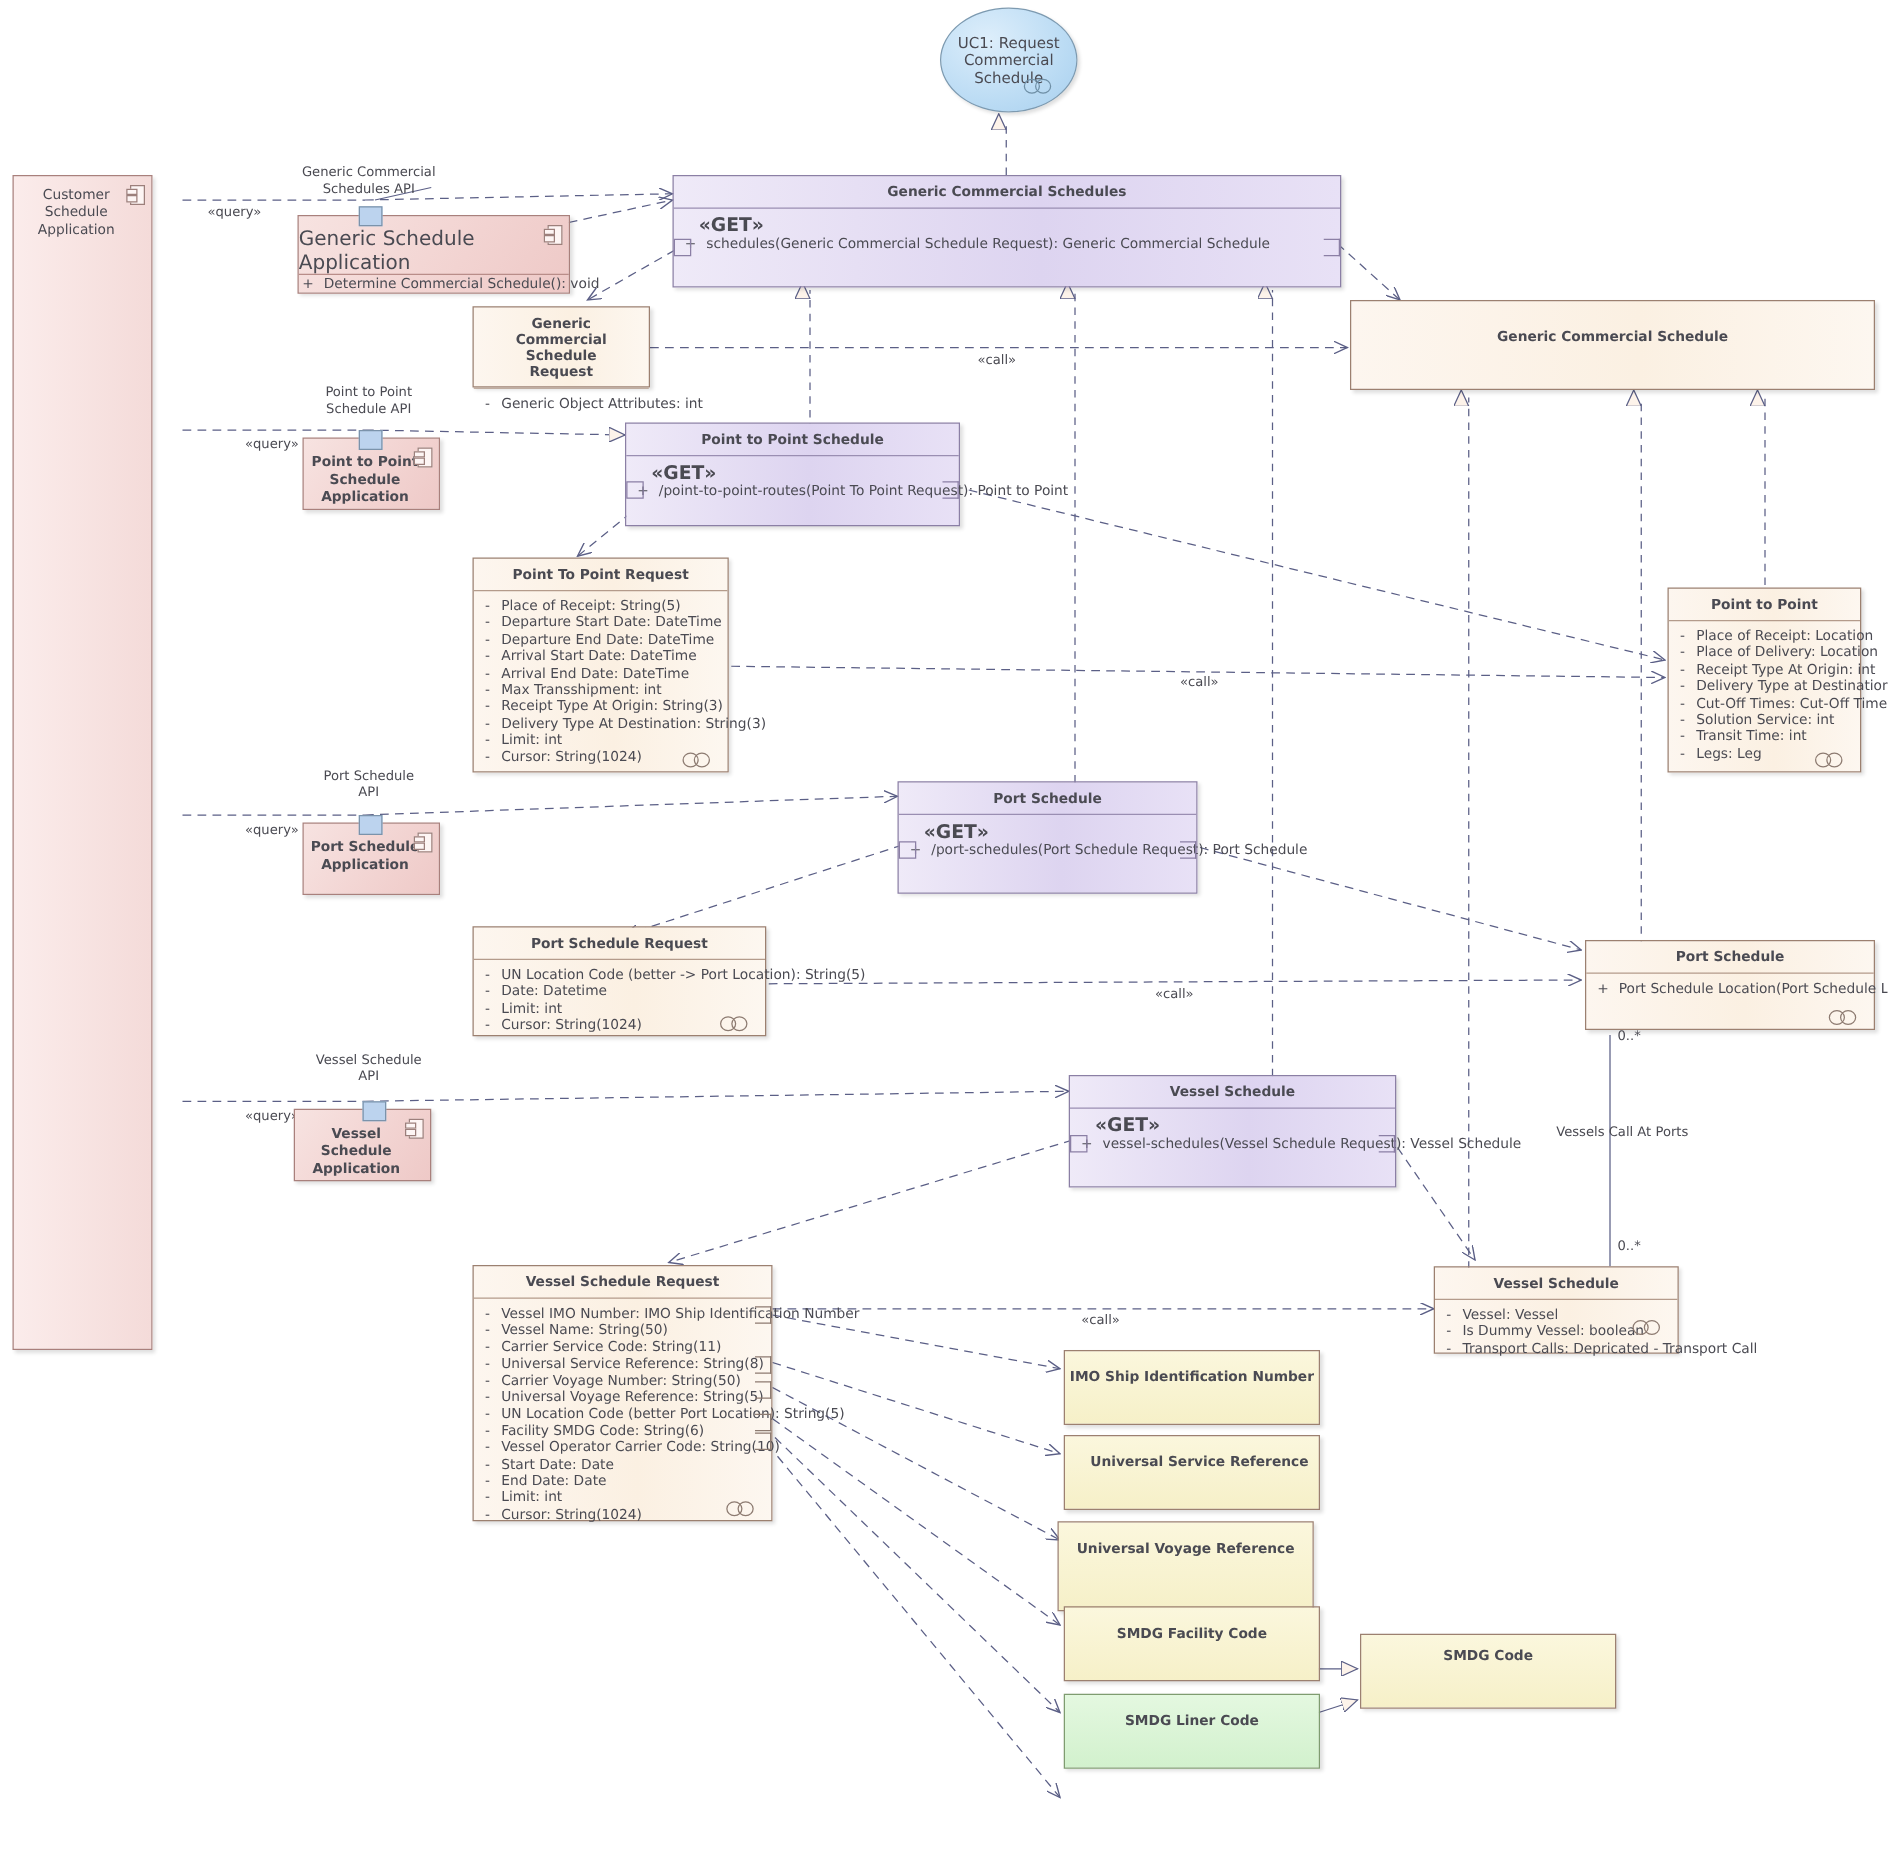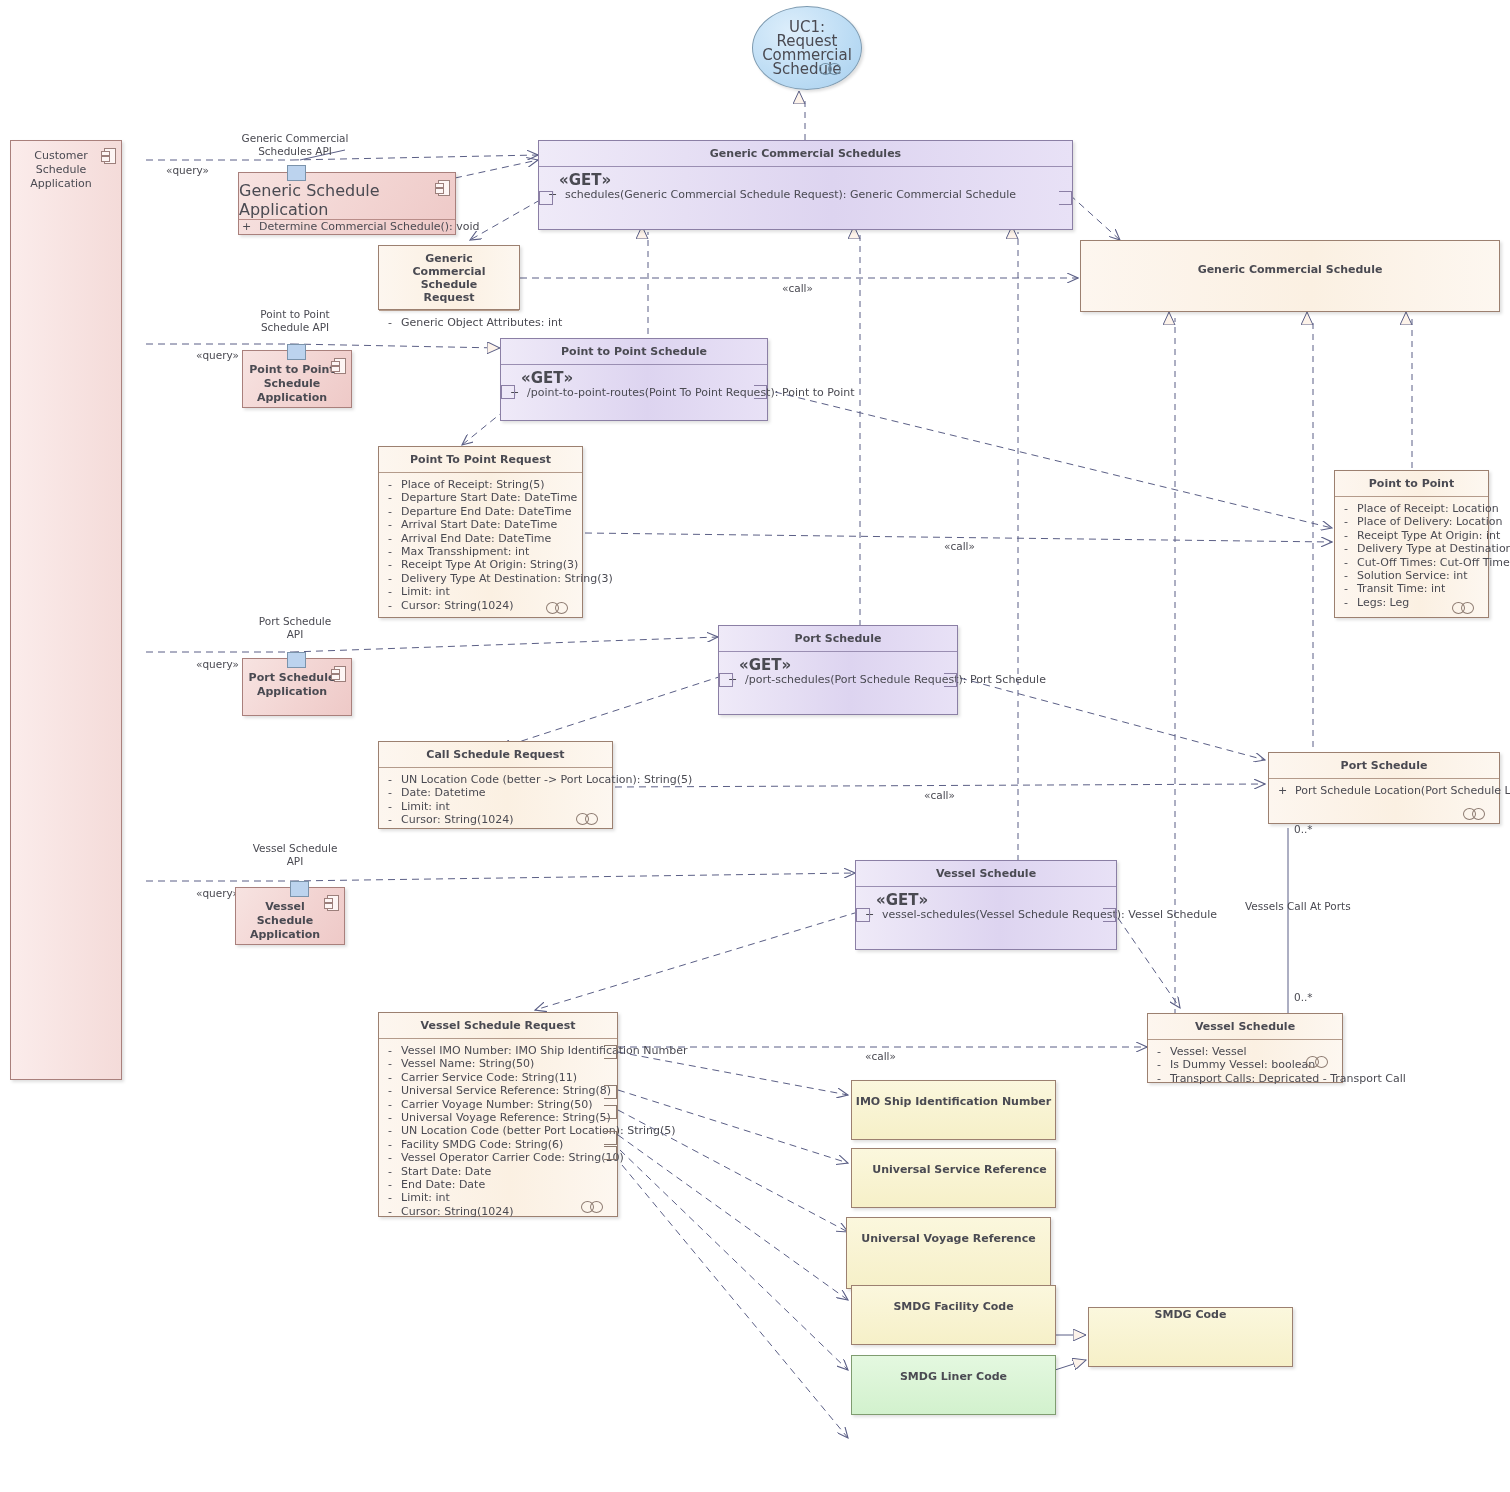--- a/index.html
+++ b/index.html
@@ -59,21 +59,21 @@
   .port-sq{position:absolute;width:17px;height:14px;background:#bcd3ee;border:1px solid #7b93ab;}
 
   
   .notch{position:absolute;width:12px;height:12px;border:1px solid #8b7fa5;border-left:none;background:transparent;}
 
   
   .usecase{position:absolute;border-radius:50%;
            background:radial-gradient(ellipse at 35% 30%,#ddeefb 0%, #bcdcf4 60%, #a7cfee 100%);
            border:1px solid #7d9ab0;box-shadow:2px 2px 3px rgba(0,0,0,0.13);
            display:flex;align-items:center;justify-content:flex-start;text-align:center;
-           font-size:15px;line-height:14px;}
+           font-size:12px;line-height:14px;}
   .uc-dbl{position:absolute;right:14px;bottom:16px;width:28px;height:10px;}
   .uc-dbl i{position:absolute;top:0;width:11px;height:10px;border:1px solid #6f8fa6;border-radius:50%;display:block;}
   .uc-dbl i.a{left:0;} .uc-dbl i.b{left:9px;}
 
   
   .flab{position:absolute;font-size:10.5px;line-height:13px;text-align:center;color:#4a4a52;white-space:nowrap;}
 </style>
 </head>
 <body>
 
@@ -375,21 +375,21 @@
           <span>Cursor: String(1024)</span>
         </div>
     </div>
     <div class="dbl-circle">
         <i class="a"></i>
         <i class="b"></i>
       </div>
   </div>
 
   <div class="node cls fill-cream" style="left:378px;top:741px;width:235px;height:88px;">
-    <div class="title">Call Schedule Request</div>
+    <div class="title">Port Schedule Request</div>
     <div class="sep"></div>
     <div class="body">
       <div class="attr">
           <span class="vis">-</span>
           <span>UN Location Code (better -&gt; Port Location): String(5)</span>
         </div>
       <div class="attr">
           <span class="vis">-</span>
           <span>Date: Datetime</span>
         </div>
@@ -570,21 +570,21 @@
   <div class="node fill-yellow" style="left:846px;top:1217px;width:205px;height:72px;">
     <div style="text-align:center;font-weight:bold;font-size:11px;padding-top:14px;">Universal Voyage Reference</div>
   </div>
   <div class="node fill-yellow" style="left:851px;top:1285px;width:205px;height:60px;">
     <div style="text-align:center;font-weight:bold;font-size:11px;padding-top:14px;">SMDG Facility Code</div>
   </div>
   <div class="node fill-green" style="left:851px;top:1355px;width:205px;height:60px;">
     <div style="text-align:center;font-weight:bold;font-size:11px;padding-top:14px;">SMDG Liner Code</div>
   </div>
   <div class="node fill-yellow" style="left:1088px;top:1307px;width:205px;height:60px;">
-    <div style="text-align:center;font-weight:bold;font-size:11px;padding-top:0;">SMDG Code</div>
+    <div style="text-align:center;font-weight:bold;font-size:11px;padding-top:10px;">SMDG Code</div>
   </div>
 
   <div class="flab" style="left:782px;top:282px;">«call»</div>
   <div class="flab" style="left:944px;top:540px;">«call»</div>
   <div class="flab" style="left:924px;top:789px;">«call»</div>
   <div class="flab" style="left:865px;top:1050px;">«call»</div>
 
   <div class="flab" style="left:1294px;top:823px;">0..*</div>
   <div class="flab" style="left:1245px;top:900px;">Vessels Call At Ports</div>
   <div class="flab" style="left:1294px;top:991px;">0..*</div>

